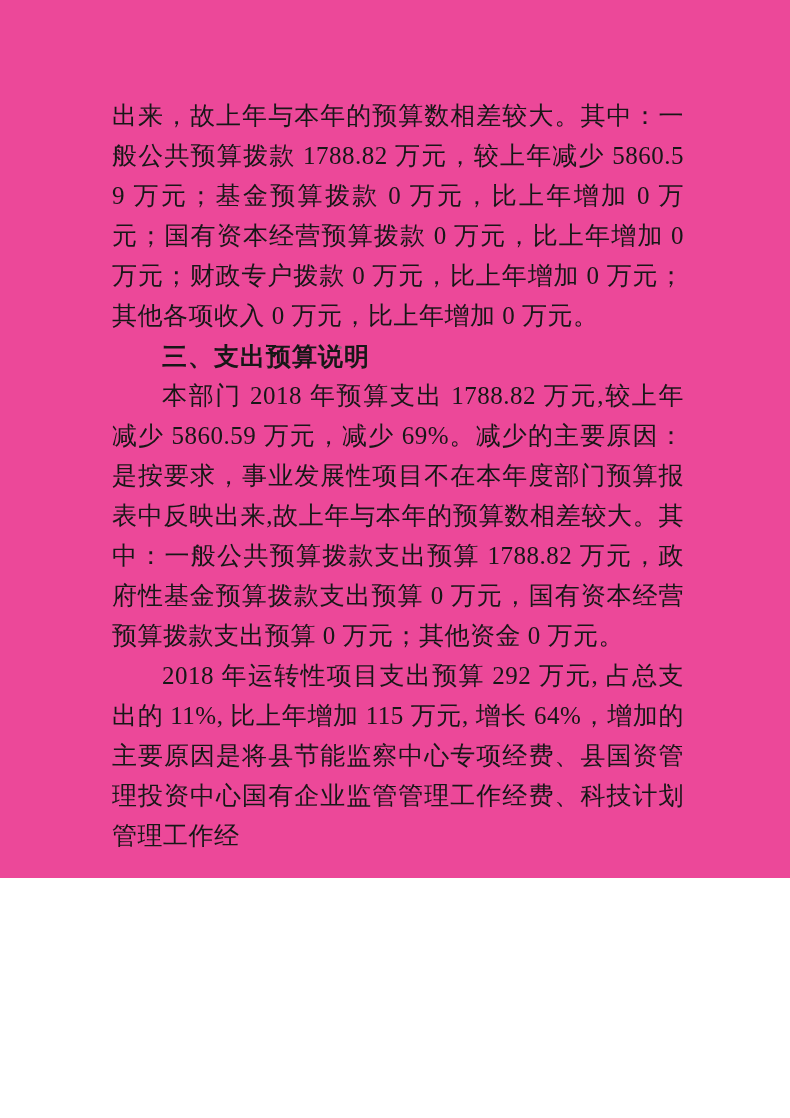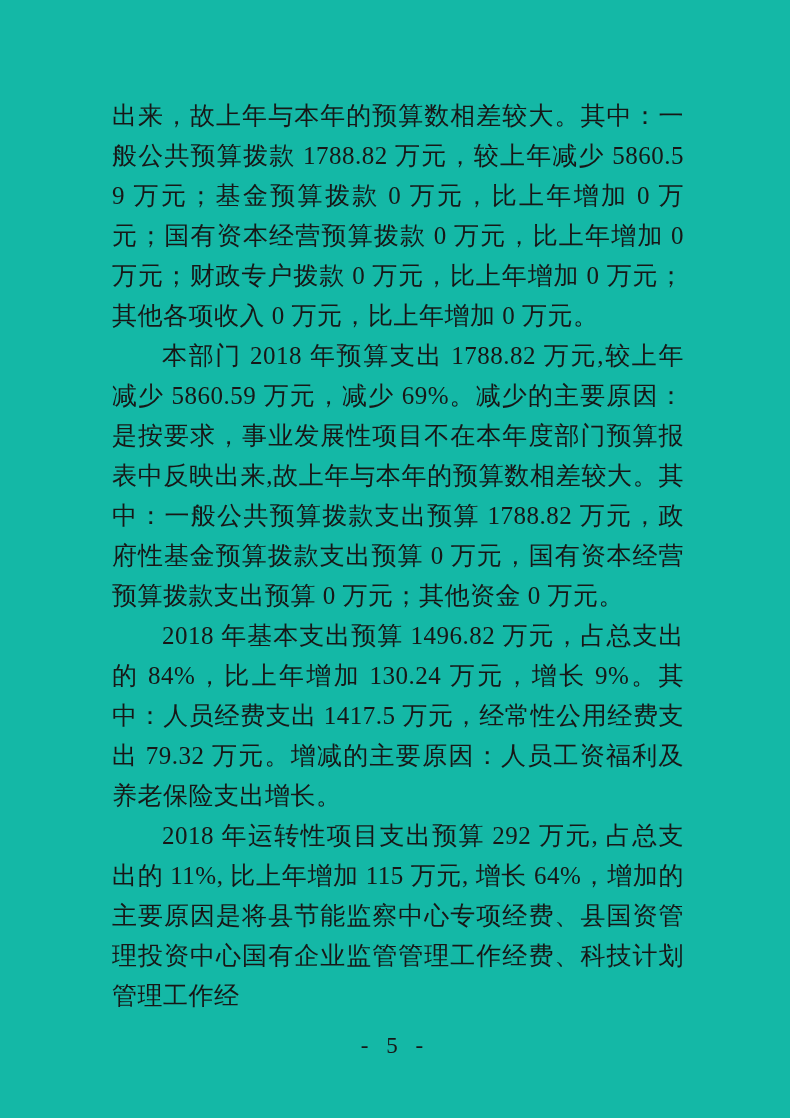--- a/index.html
+++ b/index.html
@@ -3,22 +3,22 @@
 <meta charset="utf-8">
 <style>
   html, body {
     margin: 0;
     padding: 0;
     background: #ffffff;
   }
   .page {
     position: relative;
     width: 790px;
-    height: 1118px;
-    background: #14b8a6;
+    height: 878px;
+    background: #ec4899;
     overflow: hidden;
     font-family: "Liberation Serif", "DejaVu Serif", serif;
     color: #171717;
   }
   .text-block {
     position: absolute;
     left: 112px;
     top: 96px;
     width: 572px;
   }
@@ -67,24 +67,24 @@
   }
 </style>
 </head>
 <body>
 
 <div class="page">
 
   <div class="text-block">
     <p class="body-par">出来，故上年与本年的预算数相差较大。其中：一般公共预算拨款 1788.82 万元，较上年减少 5860.59 万元；基金预算拨款 0 万元，比上年增加 0 万元；国有资本经营预算拨款 0 万元，比上年增加 0 万元；财政专户拨款 0 万元，比上年增加 0 万元；其他各项收入 0 万元，比上年增加 0 万元。</p>
 
+    <h2 class="heading">三、支出预算说明</h2>
 
     <p class="body-par indent">本部门 2018 年预算支出 1788.82 万元,较上年减少 5860.59 万元，减少 69%。减少的主要原因：是按要求，事业发展性项目不在本年度部门预算报表中反映出来,故上年与本年的预算数相差较大。其中：一般公共预算拨款支出预算 1788.82 万元，政府性基金预算拨款支出预算 0 万元，国有资本经营预算拨款支出预算 0 万元；其他资金 0 万元。</p>
 
-    <p class="body-par indent">2018 年基本支出预算 1496.82 万元，占总支出的 84%，比上年增加 130.24 万元，增长 9%。其中：人员经费支出 1417.5 万元，经常性公用经费支出 79.32 万元。增减的主要原因：人员工资福利及养老保险支出增长。</p>
 
     <p class="body-par indent">2018 年运转性项目支出预算 292 万元, 占总支出的 11%, 比上年增加 115 万元, 增长 64%，增加的主要原因是将县节能监察中心专项经费、县国资管理投资中心国有企业监管管理工作经费、科技计划管理工作经</p>
   </div>
 
   <div class="artifact-dot"></div>
 
   <div class="page-number">- 5 -</div>
 
 </div>
 

